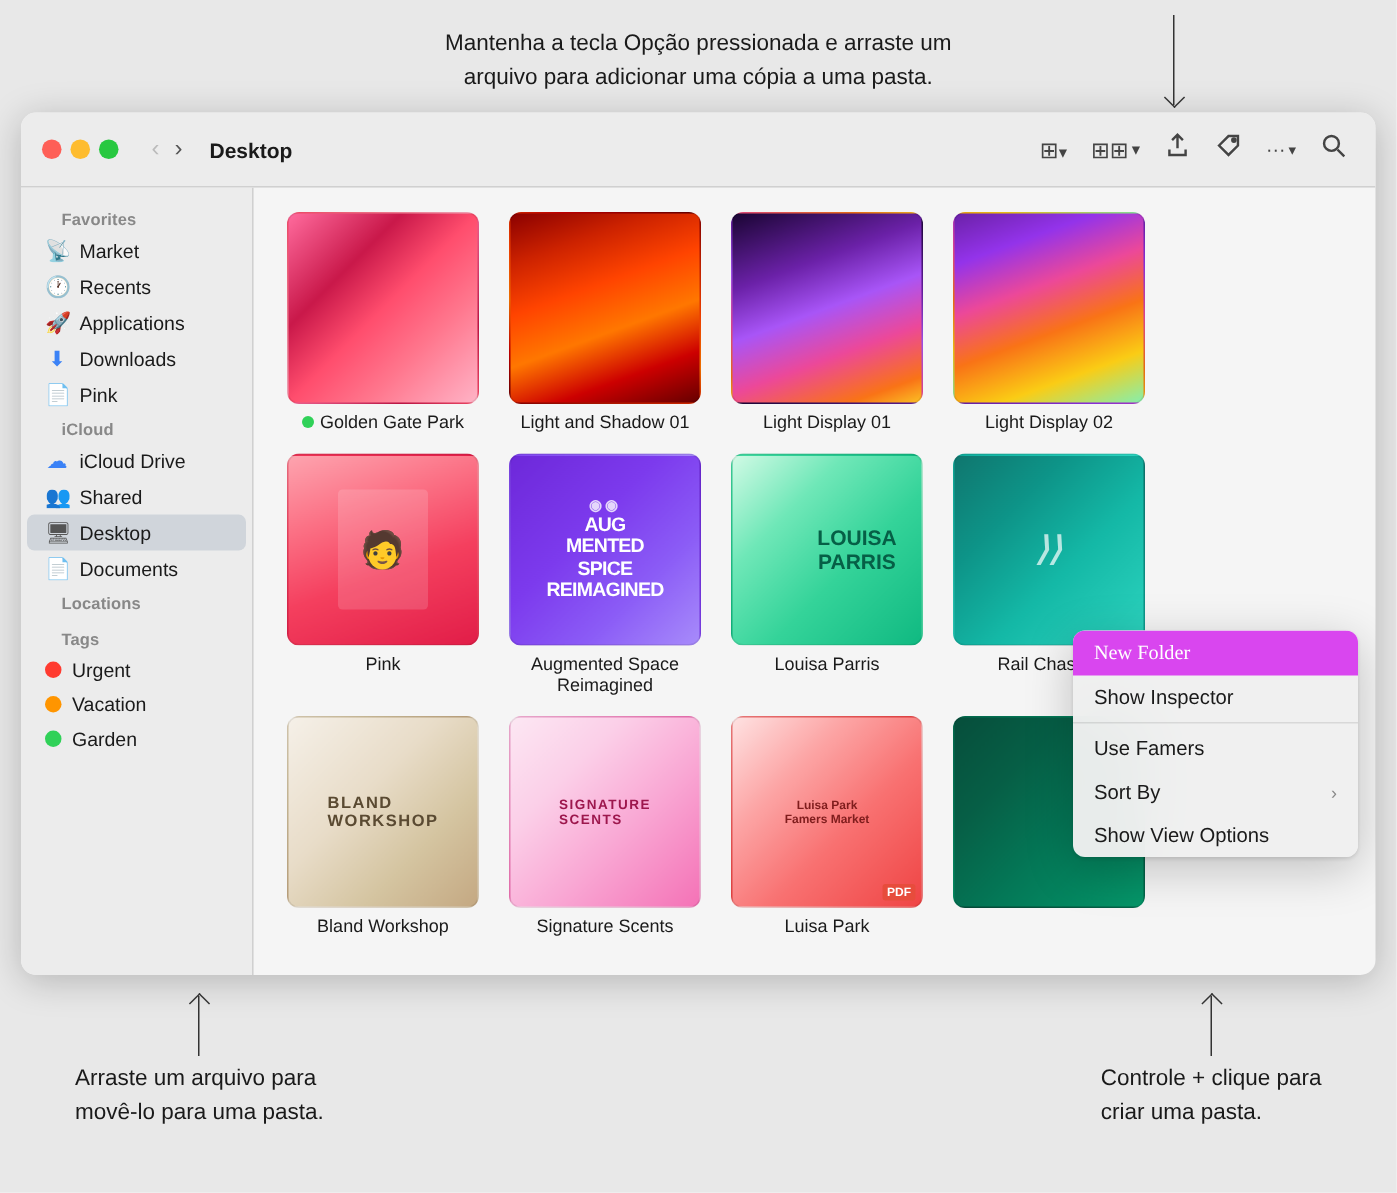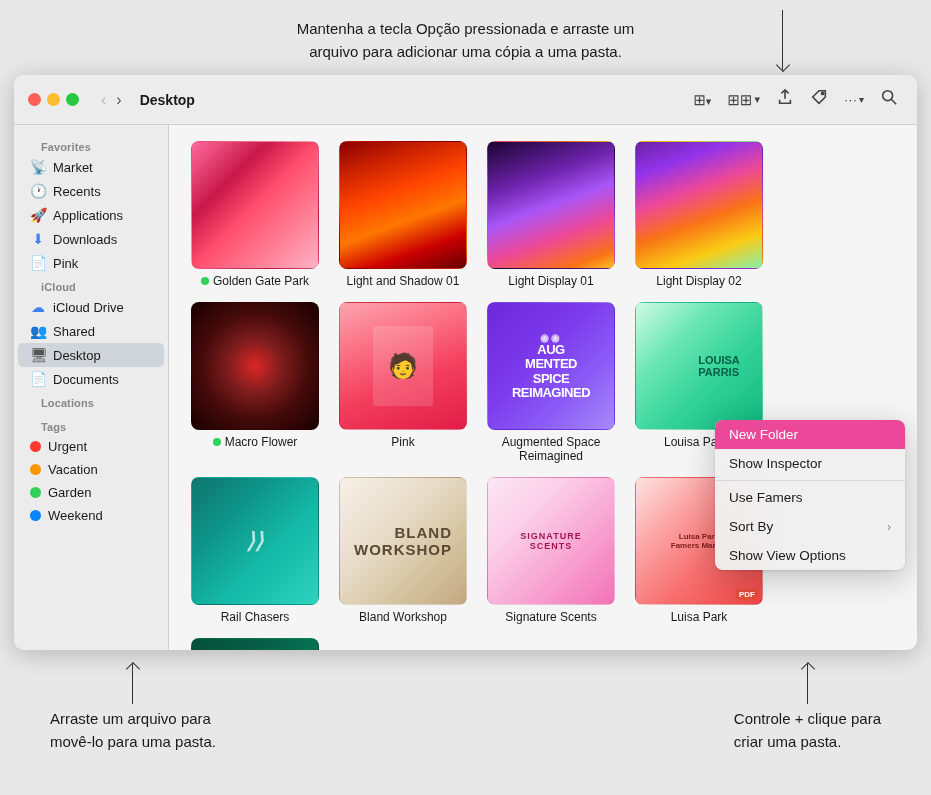--- a/index.html
+++ b/index.html
@@ -297,22 +297,23 @@
     .context-item {
       padding: 7px 14px;
       font-size: 13.5px;
       color: #1a1a1a;
       cursor: pointer;
       display: flex;
       align-items: center;
       justify-content: space-between;
     }
     .context-item.highlighted {
-      background: #ec4899;
+      background: #d946ef;
       color: white;
+      font-family: Liberation Serif, serif;
     }
     .context-separator {
       height: 1px;
       background: rgba(0,0,0,0.1);
       margin: 2px 0;
     }
     .context-arrow { font-size: 12px; color: #888; }
 
     
     .annotations-bottom {
@@ -468,24 +469,20 @@
         <span>Urgent</span>
       </div>
       <div class="sidebar-item">
         <div class="tag-dot" style="background:#ff9500;"></div>
         <span>Vacation</span>
       </div>
       <div class="sidebar-item">
         <div class="tag-dot" style="background:#30d158;"></div>
         <span>Garden</span>
       </div>
-      <div class="sidebar-item">
-        <div class="tag-dot" style="background:#0a84ff;"></div>
-        <span>Weekend</span>
-      </div>
     </div>
 
     <div class="file-grid">
 
       <div class="file-item">
         <div class="file-thumb thumb-golden-gate"></div>
         <div class="file-name-row">
           <div class="status-dot dot-green"></div>
           <span>Golden Gate Park</span>
         </div>
@@ -499,27 +496,20 @@
       <div class="file-item">
         <div class="file-thumb thumb-light-display-01"></div>
         <div class="file-name-row">
           <span>Light Display 01</span>
         </div>
       </div>
       <div class="file-item">
         <div class="file-thumb thumb-light-display-03"></div>
         <div class="file-name-row">
           <span>Light Display 02</span>
-        </div>
-      </div>
-      <div class="file-item">
-        <div class="file-thumb thumb-macro-flower"></div>
-        <div class="file-name-row">
-          <div class="status-dot dot-green"></div>
-          <span>Macro Flower</span>
         </div>
       </div>
 
       <div class="file-item">
         <div class="file-thumb thumb-pink">
           <div style="width:60px;height:80px;background:rgba(255,255,255,0.15);border-radius:3px;display:flex;align-items:center;justify-content:center;">
             <div style="font-size:24px;">🧑</div>
           </div>
         </div>
         <div class="file-name-row">
@@ -532,46 +522,46 @@
             <div style="font-size:10px; letter-spacing:2px; opacity:0.8;">◉◉</div>
             AUG<br>MENTED<br>SPICE<br>REIMAGINED
           </div>
         </div>
         <div class="file-name-row">
           <span>Augmented Space Reimagined</span>
         </div>
       </div>
       <div class="file-item">
         <div class="file-thumb thumb-louisa">
-          <div style="font-size:11px;font-weight:700;color:#065f46;text-align:left;padding:8px;margin-left:40px;">LOUISA<br>PARRIS</div>
+          <div style="font-size:14px;font-weight:700;color:#065f46;text-align:center;padding:8px;margin-left:40px;">LOUISA<br>PARRIS</div>
         </div>
         <div class="file-name-row">
           <span>Louisa Parris</span>
         </div>
       </div>
       <div class="file-item">
         <div class="file-thumb thumb-rail">
           <div style="font-size:22px; color:rgba(255,255,255,0.7); font-weight:900; font-style:italic;">⟩⟩</div>
         </div>
         <div class="file-name-row">
           <span>Rail Chasers</span>
         </div>
       </div>
 
       <div class="file-item">
         <div class="file-thumb thumb-bland">
-          <div style="font-size:15px;font-weight:700;color:#5a4a32;text-align:right;padding:6px;text-transform:uppercase;letter-spacing:1px;">BLAND<br>WORKSHOP</div>
+          <div style="font-size:11px;font-weight:700;color:#5a4a32;text-align:left;padding:6px;text-transform:uppercase;letter-spacing:1px;">BLAND<br>WORKSHOP</div>
         </div>
         <div class="file-name-row">
           <span>Bland Workshop</span>
         </div>
       </div>
       <div class="file-item">
         <div class="file-thumb thumb-signature">
-          <div style="font-size:9px;font-weight:700;color:#9d174d;text-align:center;padding:6px;text-transform:uppercase;letter-spacing:1px;">SIGNATURE<br>SCENTS</div>
+          <div style="font-size:9px;font-weight:700;color:#9d174d;padding:6px;text-transform:uppercase;letter-spacing:1px;">SIGNATURE<br>SCENTS</div>
         </div>
         <div class="file-name-row">
           <span>Signature Scents</span>
         </div>
       </div>
       <div class="file-item">
         <div class="file-thumb thumb-luisa" style="position:relative;">
           <div style="font-size:8px;font-weight:700;color:#7f1d1d;text-align:center;padding:4px;">Luisa Park<br>Famers Market</div>
           <div class="pdf-overlay">PDF</div>
         </div>

